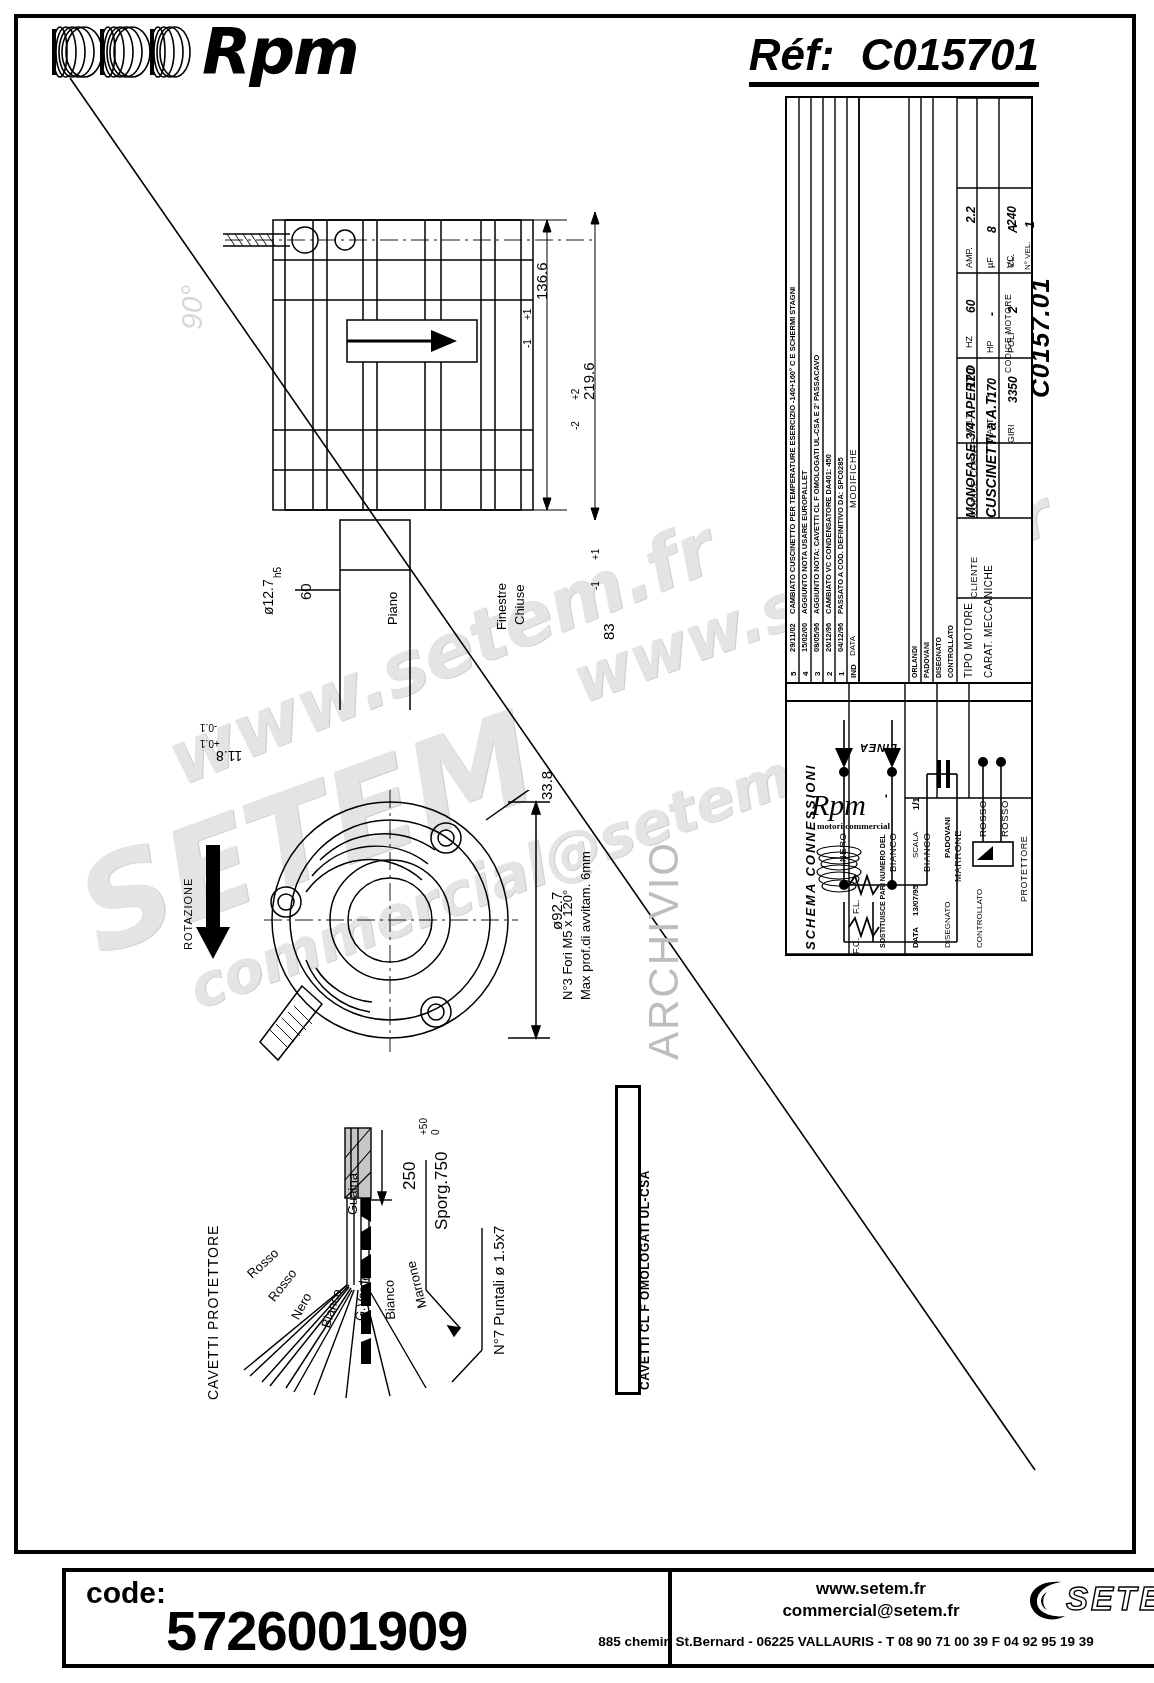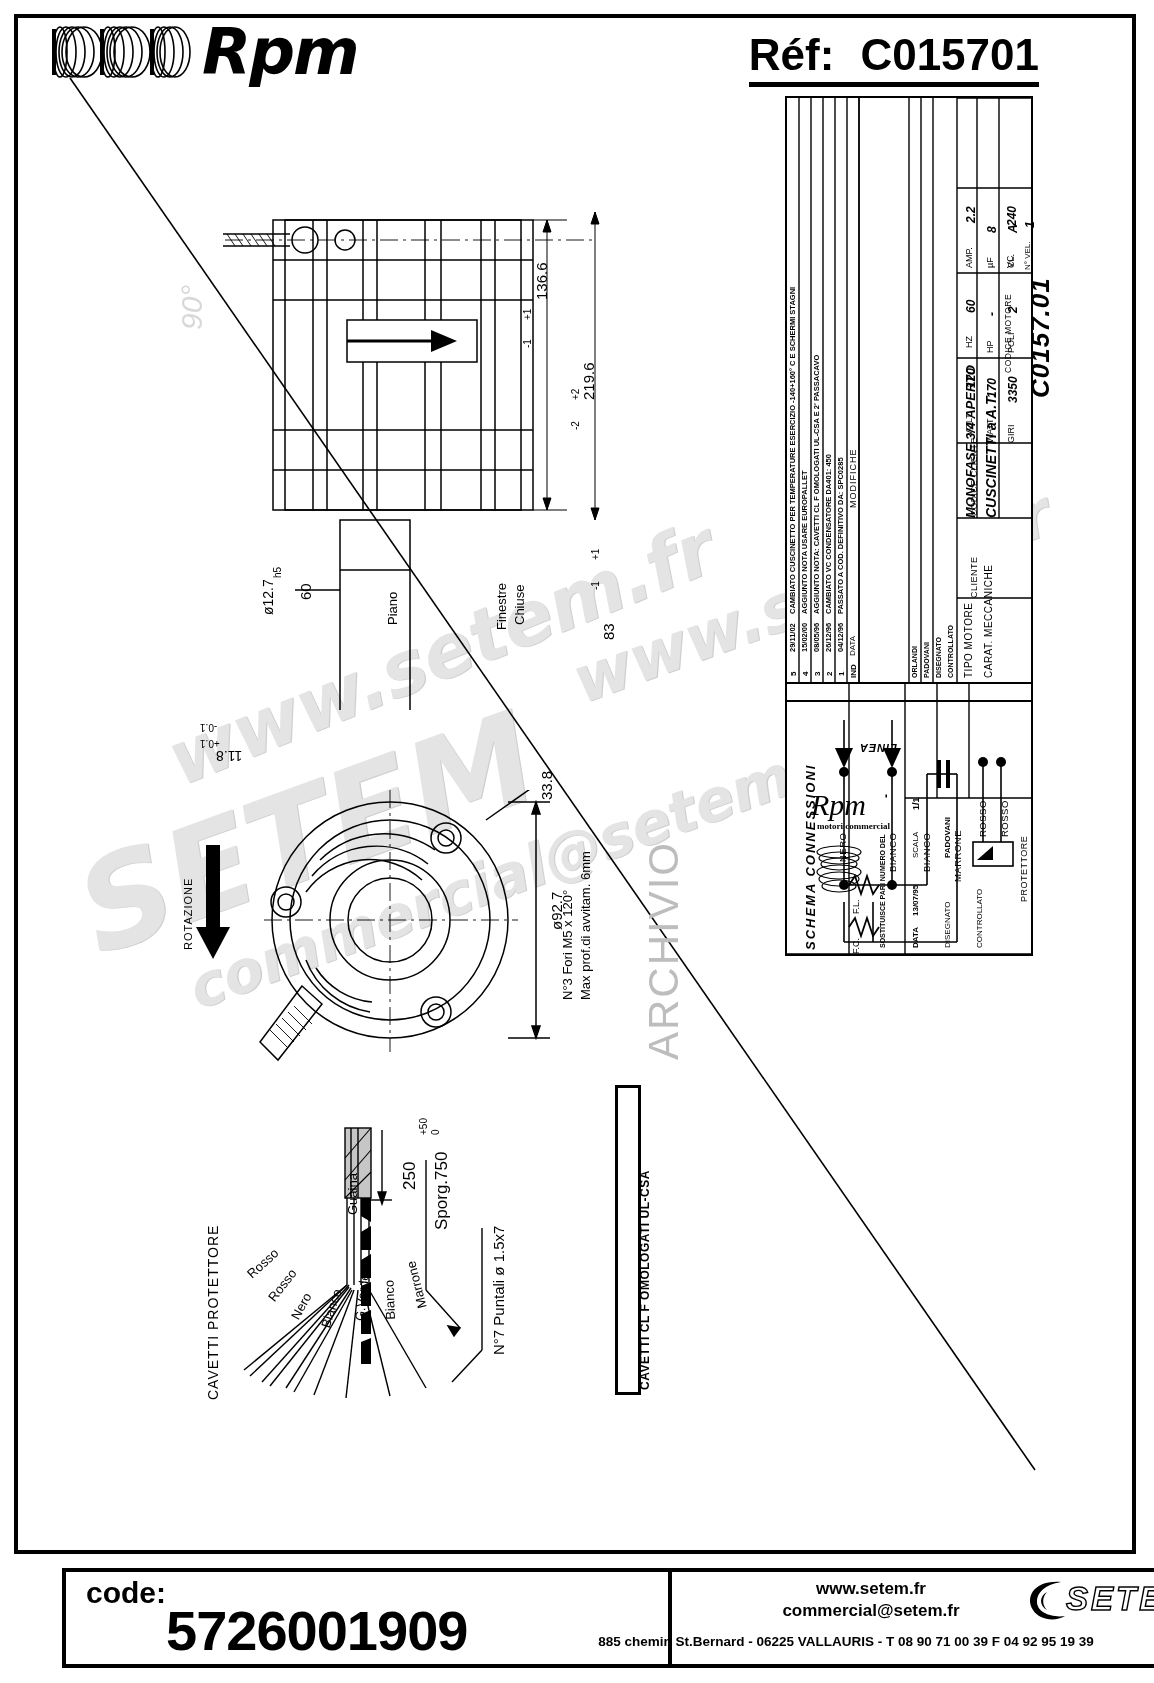--- a/index.html
+++ b/index.html
@@ -11,21 +11,21 @@
   
   .frame{position:absolute;left:14px;top:14px;width:1122px;height:1540px;
          border:4px solid #000;box-sizing:border-box;}
 
   
   .logo{position:absolute;left:38px;top:24px;display:flex;align-items:center;gap:4px;}
   .coil{display:inline-block;width:160px;height:56px;}
   .logo-text{font-family:"DejaVu Sans", sans-serif;font-style:italic;font-weight:bold;
              font-size:64px;line-height:56px;letter-spacing:-2px;}
 
-  .ref{position:absolute;right:115px;top:30px;font-weight:bold;
+  .ref{position:absolute;right:115px;top:30px;font-style:italic;font-weight:bold;
        font-size:44px;letter-spacing:0px;border-bottom:5px solid #000;padding-bottom:2px;
        white-space:nowrap;}
   .ref .lbl{margin-right:26px;}
 
   
   .rot90{transform:rotate(-90deg);transform-origin:0 0;white-space:nowrap;}
   .rot180{transform:rotate(180deg);white-space:nowrap;}
 
   
   .tb{position:absolute;left:785px;top:96px;width:248px;height:860px;

